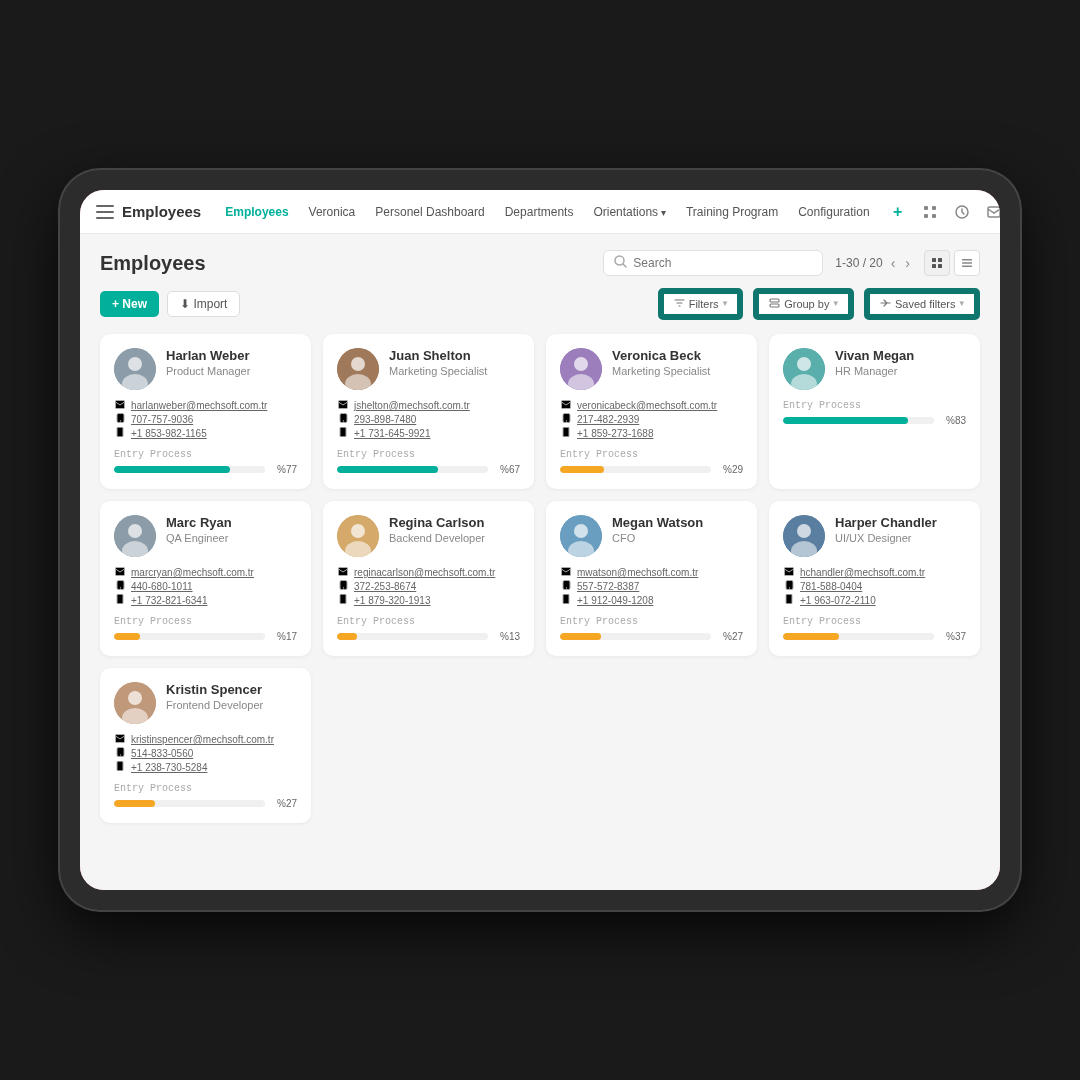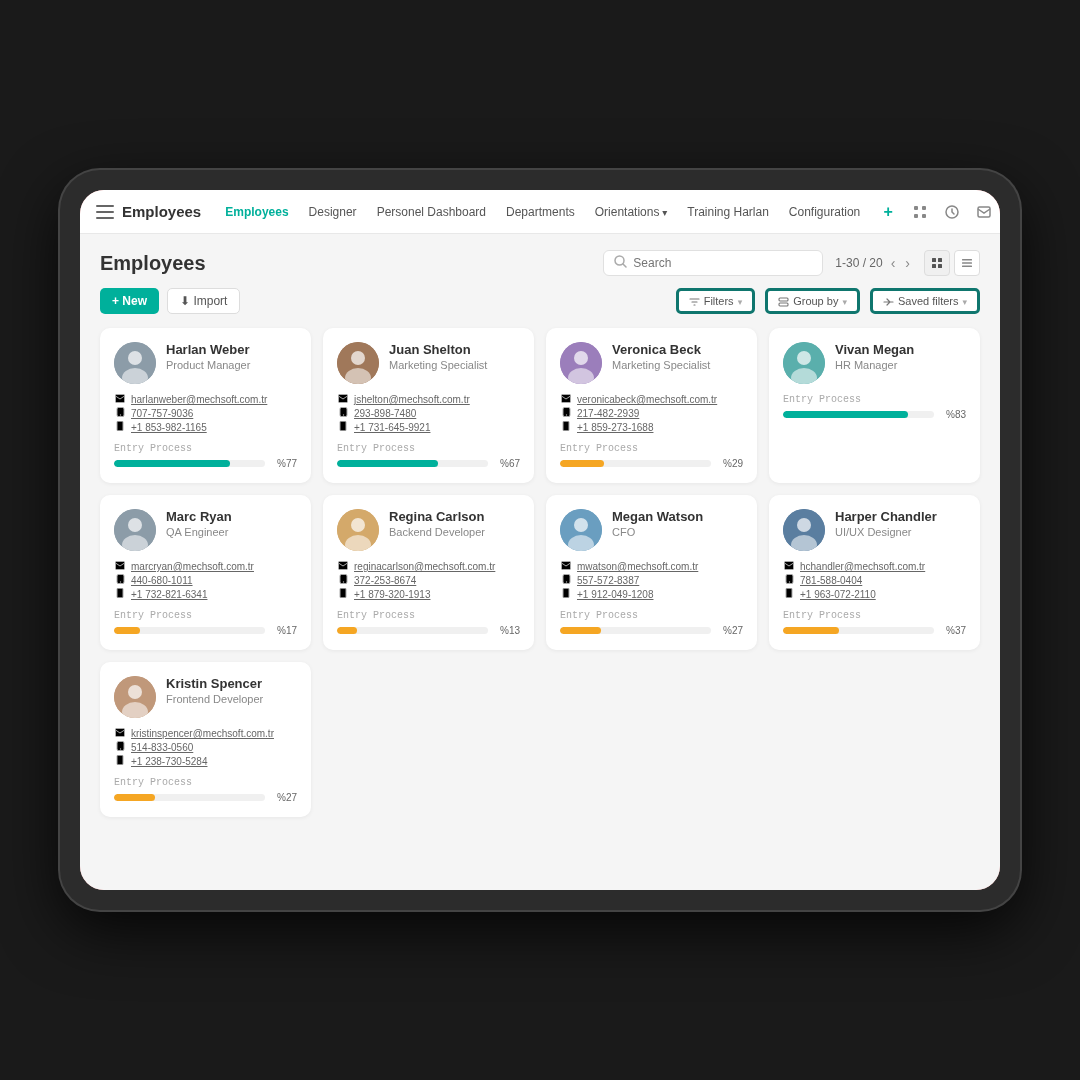--- a/index.html
+++ b/index.html
@@ -189,28 +189,28 @@
       align-items: center;
       gap: 4px;
     }
     .toolbar-right {
       display: flex;
       align-items: center;
       gap: 10px;
     }
     .toolbar-filter-btn {
       background: #fff;
-      border: 3px solid #0f766e;
+      border: 6px solid #0f766e;
       border-radius: 5px;
       padding: 4px 10px;
       font-size: 11px;
       color: #555;
       cursor: pointer;
       display: flex;
-      align-items: flex-end;
+      align-items: flex-start;
       gap: 4px;
     }
     .view-toggles {
       display: flex;
       gap: 4px;
     }
     .view-toggle-btn {
       width: 26px;
       height: 26px;
       border: 1px solid #ddd;
@@ -343,25 +343,25 @@
 
     <nav class="top-nav">
       <div class="nav-menu-icon">
         <span></span>
           <span></span>
           <span></span>
       </div>
       <div class="nav-brand">Employees</div>
       <div class="nav-links">
         <span class="nav-link active">Employees</span>
-        <span class="nav-link">Designer</span>
+        <span class="nav-link">Veronica</span>
         <span class="nav-link">Personel Dashboard</span>
         <span class="nav-link">Departments</span>
         <span class="nav-link has-arrow">Orientations</span>
-        <span class="nav-link">Training Harlan</span>
+        <span class="nav-link">Training Program</span>
         <span class="nav-link">Configuration</span>
       </div>
       <div class="nav-actions">
         <div class="nav-icon-btn" style="font-size:16px;font-weight:700;color:#00b09b;">+</div>
         <div class="nav-icon-btn">
           <svg width="14" height="14" viewBox="0 0 14 14" fill="none">
             <rect x="1" y="1" width="4" height="4" rx="1" fill="#888"></rect>
             <rect x="9" y="1" width="4" height="4" rx="1" fill="#888"></rect>
             <rect x="1" y="9" width="4" height="4" rx="1" fill="#888"></rect>
             <rect x="9" y="9" width="4" height="4" rx="1" fill="#888"></rect>

